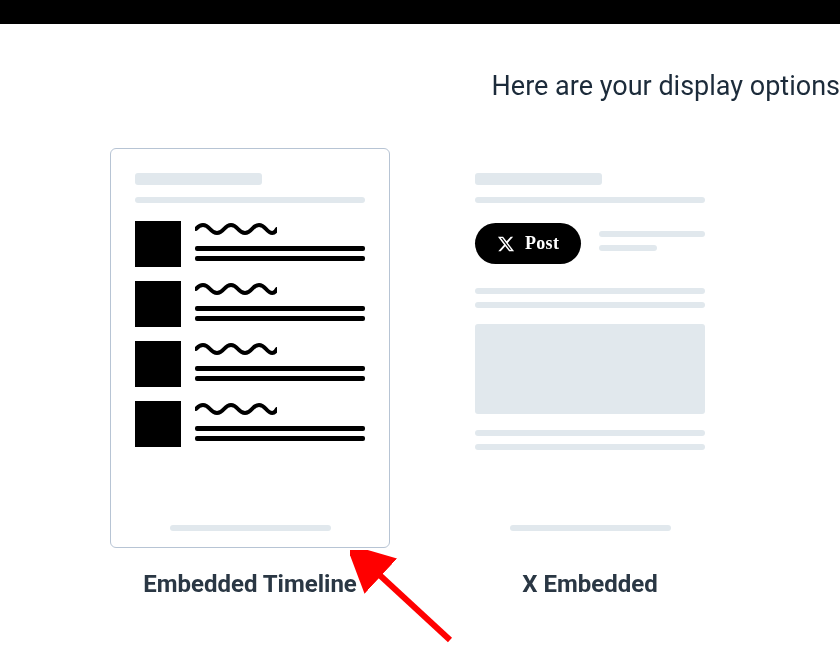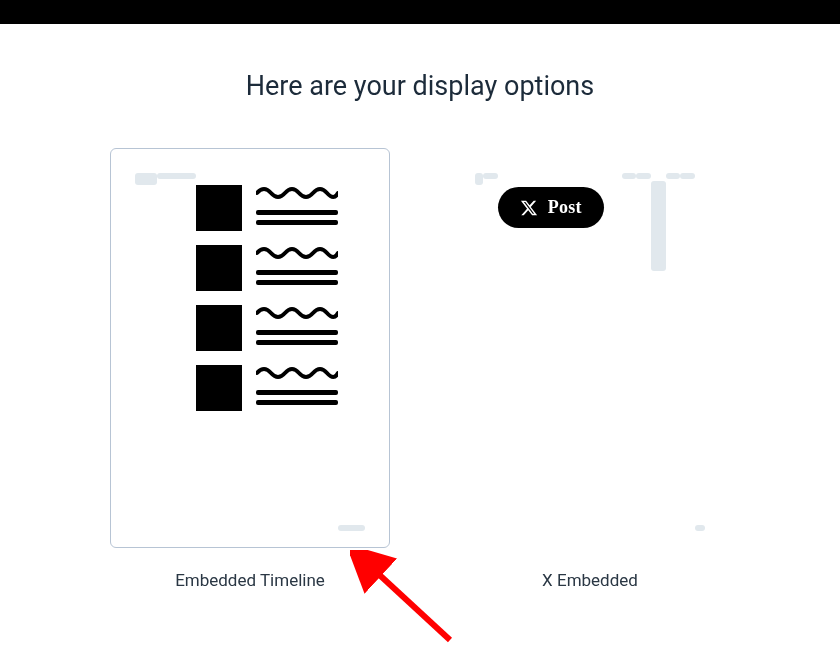--- a/index.html
+++ b/index.html
@@ -14,21 +14,21 @@
       height: 657px;
       overflow: hidden;
       position: relative;
     }
     .top-bar {
       width: 100%;
       height: 24px;
       background: #000;
     }
     .heading {
-      text-align: center;
+      text-align: right;
       font-size: 27px;
       color: #1c2b3a;
       font-weight: 400;
       margin-top: 46px;
       margin-bottom: 46px;
     }
     .options-row {
       display: flex;
       justify-content: center;
       gap: 60px;
@@ -42,31 +42,31 @@
       cursor: pointer;
     }
     .card-frame {
       width: 280px;
       height: 400px;
       border: 1px solid #b7c4d4;
       border-radius: 6px;
       padding: 24px 24px 16px 24px;
       background: #fff;
       display: flex;
-      flex-direction: row;
+      flex-direction: column;
       text-align: right;
     }
     .card-frame.plain {
       border: 1px solid transparent;
     }
     .card-label {
-      font-size: 17px;
+      font-size: 24px;
       color: #2a3744;
       margin-top: 22px;
-      font-weight: 400;
+      font-weight: 700;
     }
     
     .ph {
       background: #e1e8ed;
       border-radius: 3px;
     }
     .ph-title {
       width: 55%;
       height: 12px;
       margin-bottom: 12px;

